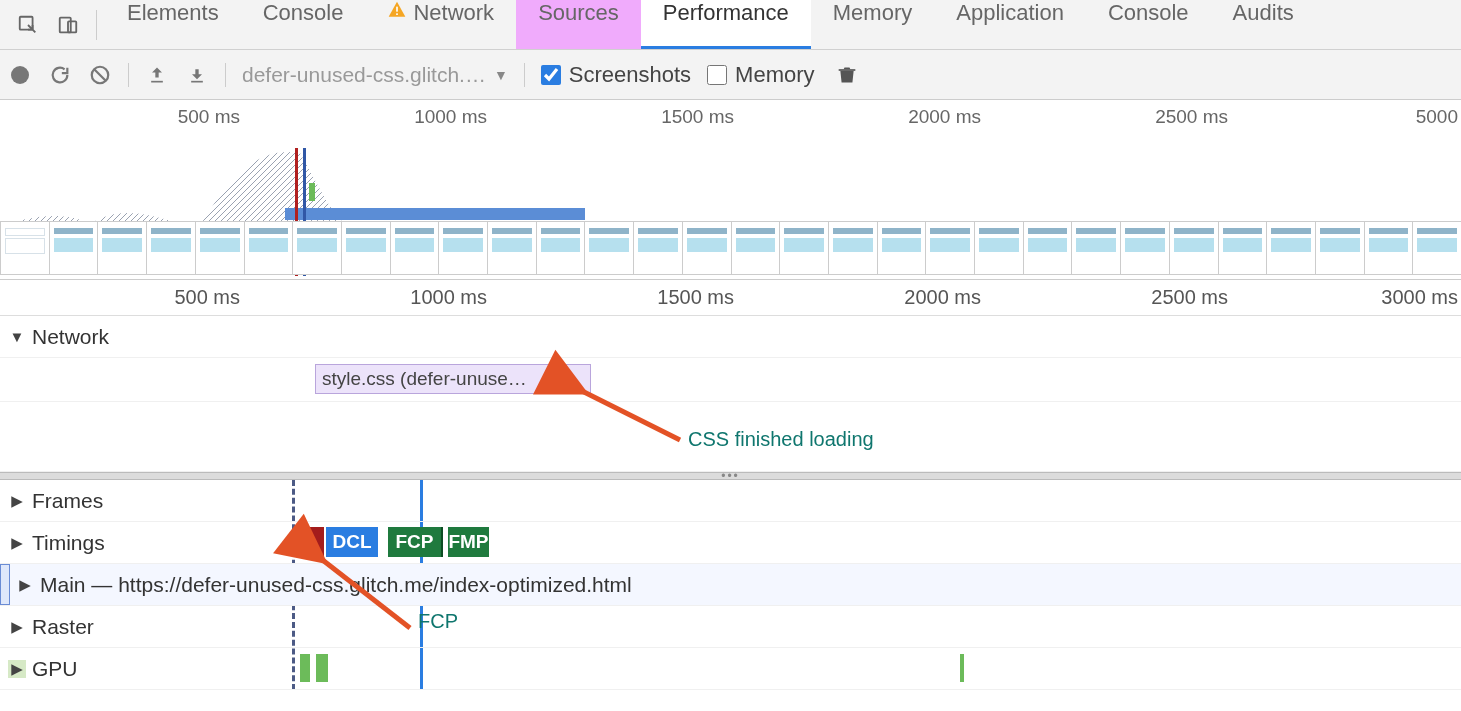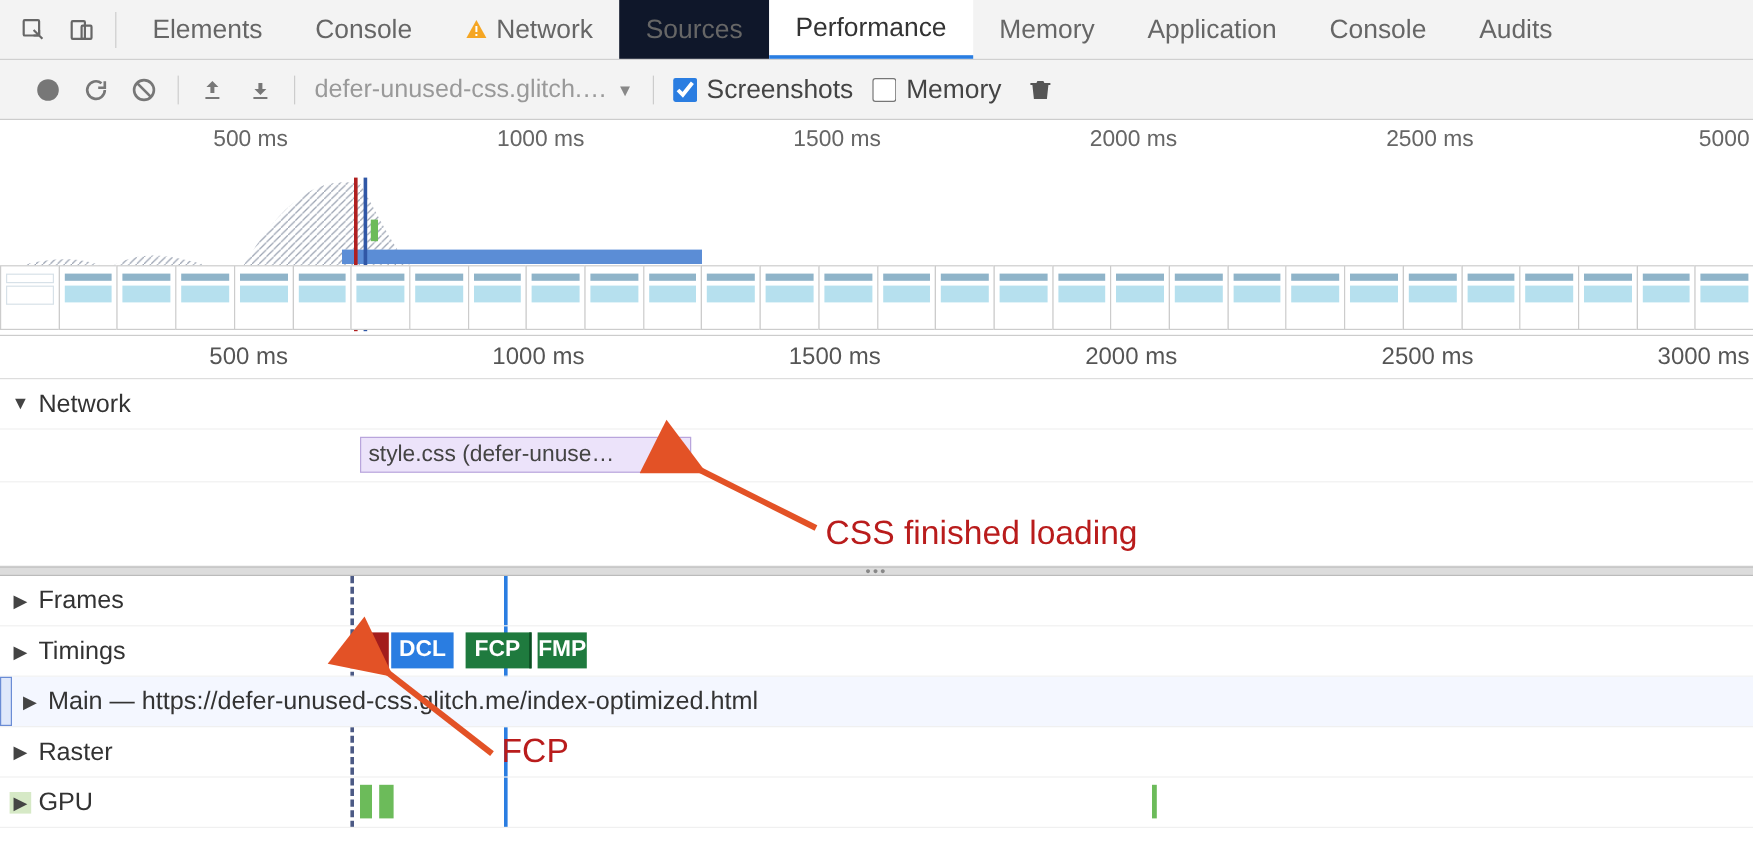--- a/index.html
+++ b/index.html
@@ -30,21 +30,21 @@
     height: 50px;
     display: flex;
     align-items: center;
     justify-content: center;
     color: #666;
   }
   .tab-bar .tab {
     padding: 0 22px;
     height: 100%;
     display: flex;
-    align-items: center;
+    align-items: flex-start;
     cursor: pointer;
     white-space: nowrap;
   }
   .tab-bar .tab.active {
     background: #fff;
     border-bottom: 3px solid #2a7de1;
     color: #333;
   }
   .warn-icon {
     width: 20px; height: 20px;
@@ -53,21 +53,21 @@
   }
 
   
   .toolbar {
     height: 50px;
     background: #f3f3f3;
     border-bottom: 1px solid #ccc;
     display: flex;
     align-items: center;
     gap: 16px;
-    padding: 0 28px;
+    padding: 0 8px;
     font-size: 22px;
     color: #555;
   }
   .toolbar .tb-icon {
     width: 24px; height: 24px;
     display:flex; align-items:center; justify-content:center;
     cursor: pointer;
     color: #777;
   }
   .vdiv { width:1px; height:24px; background:#ccc; }
@@ -254,22 +254,22 @@
   }
   .vmark.blue { background:#2a7de1; }
   .vmark.dash {
     width:0;
     border-left:3px dashed #4c5a85;
   }
 
   
   .anno {
     position:absolute;
-    color:#b91c1c;
-    font-size:28px;
+    color:#0f766e;
+    font-size:20px;
     pointer-events:none;
   }
   .anno svg { overflow:visible; }
 
 </style>
 </head>
 <body>
 
 <div class="tab-bar">
   <div class="icon-btn">
@@ -294,21 +294,21 @@
   <div class="tab">
     <span class="warn-icon">
       <svg width="20" height="20" viewBox="0 0 24 24">
           <path fill="#f5a623" d="M12 2 L22 20 H2 Z"></path>
           <rect x="11" y="8" width="2" height="6" fill="#fff"></rect>
           <rect x="11" y="16" width="2" height="2" fill="#fff"></rect>
         </svg>
     </span>
     <span>Network</span>
   </div>
-  <div class="tab" style="background:#0f172a">
+  <div class="tab" style="background:#f0abfc">
       <span>Sources</span>
     </div>
   <div class="tab active">
       <span>Performance</span>
     </div>
   <div class="tab">
       <span>Memory</span>
     </div>
   <div class="tab">
       <span>Application</span>
@@ -443,21 +443,21 @@
     <span class="tick" style="left:981px">2000 ms</span>
     <span class="tick" style="left:1228px">2500 ms</span>
     <span class="tick tick-end" style="left:1458px">3000 ms</span>
   </div>
 
   <div class="row" style="height:42px">
     <span class="disclosure">▼</span>
     <span>Network</span>
   </div>
   <div class="row" style="height:44px">
-    <div class="net-bar" style="left:300px;width:276px">
+    <div class="net-bar" style="left:315px;width:276px">
       
       <span>style.css (defer-unuse…</span>
     </div>
   </div>
   <div class="row" style="height:70px"></div>
 
   <div class="sep">
       <span class="dots">•••</span>
     </div>
 

